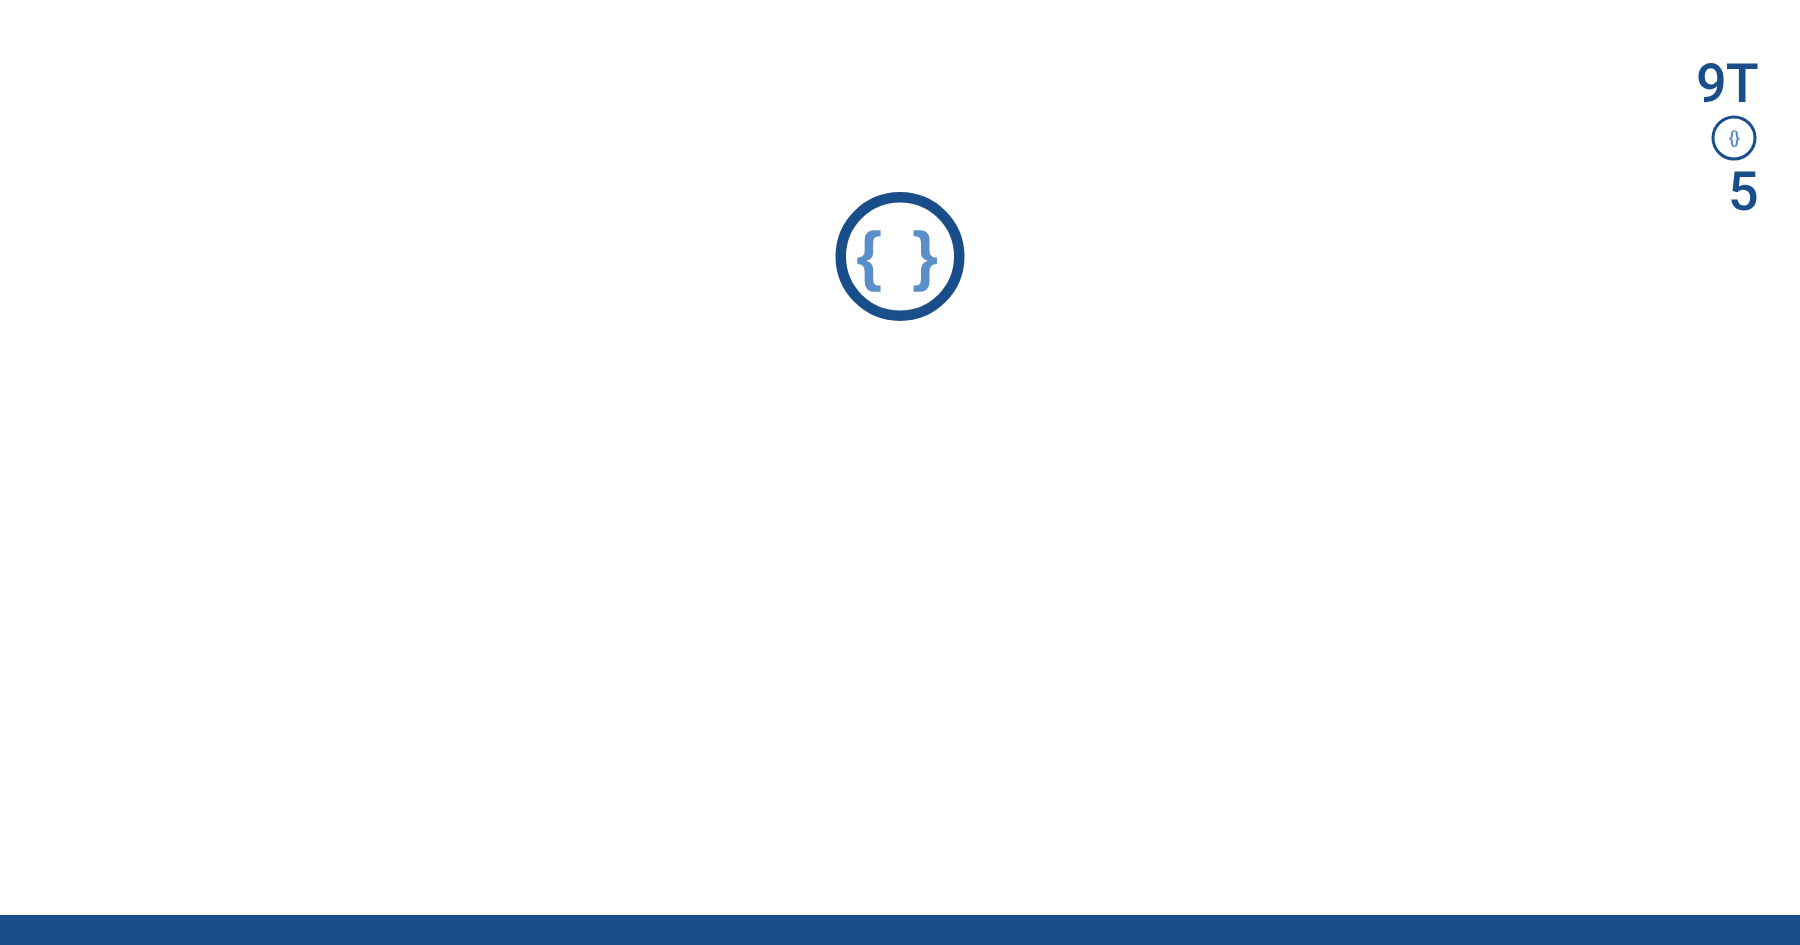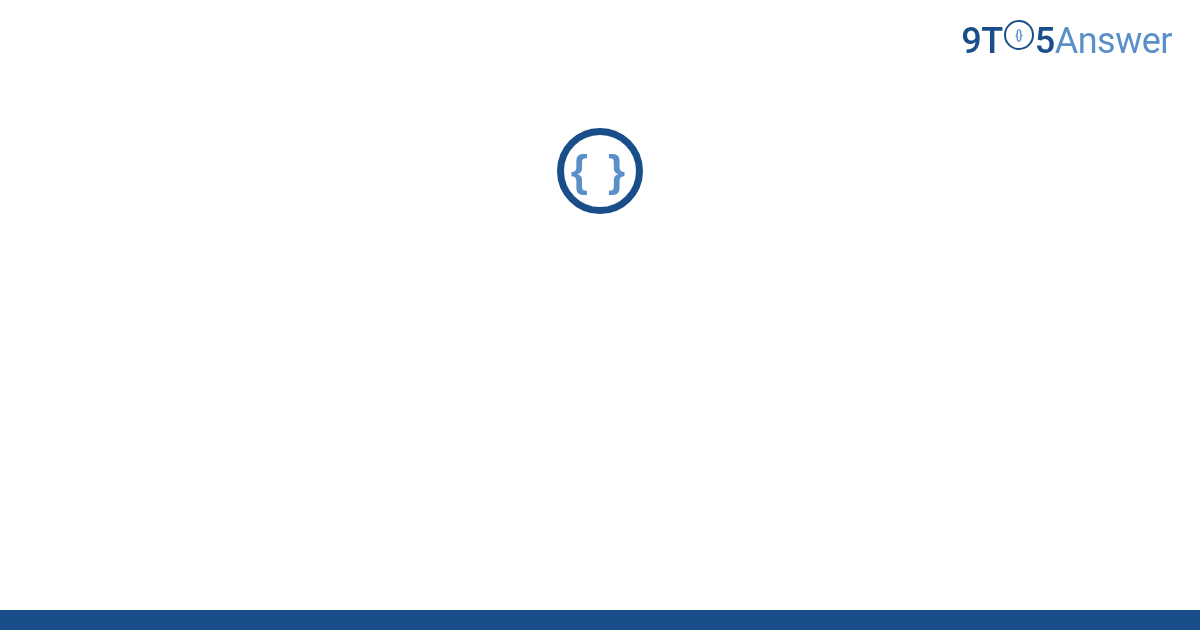--- a/index.html
+++ b/index.html
@@ -10,27 +10,28 @@
     body {
       width: 1200px;
       height: 630px;
       background: #ffffff;
       font-family: -apple-system, BlinkMacSystemFont, "Segoe UI", Roboto, "Helvetica Neue", Arial, sans-serif;
       position: relative;
       overflow: hidden;
     }
     .logo {
       position: absolute;
-      top: 20px;
+      top: 35px;
       right: 28px;
       font-size: 36px;
       font-weight: 400;
       letter-spacing: -0.5px;
       display: flex;
-      align-items: flex-start;
+      align-items: flex-end;
+      flex-direction: column;
     }
     .logo-9t {
       color: #1a4e8a;
       font-weight: 500;
     }
     .logo-clock {
       display: inline-flex;
       align-items: center;
       justify-content: center;
       width: 30px;
@@ -104,21 +105,20 @@
   </style>
 </head>
 <body>
 
 <div class="logo">
   <span class="logo-9t">9T</span>
   <span class="logo-clock">
     <span class="logo-clock-inner">{}</span>
   </span>
   <span class="logo-5">5</span>
-  <span class="logo-answer">Answer</span>
 </div>
 
 <div class="content">
   <div class="icon-circle">
     <span class="icon-braces">{ }</span>
   </div>
 </div>
 
 <div class="footer-bar"></div>
 

